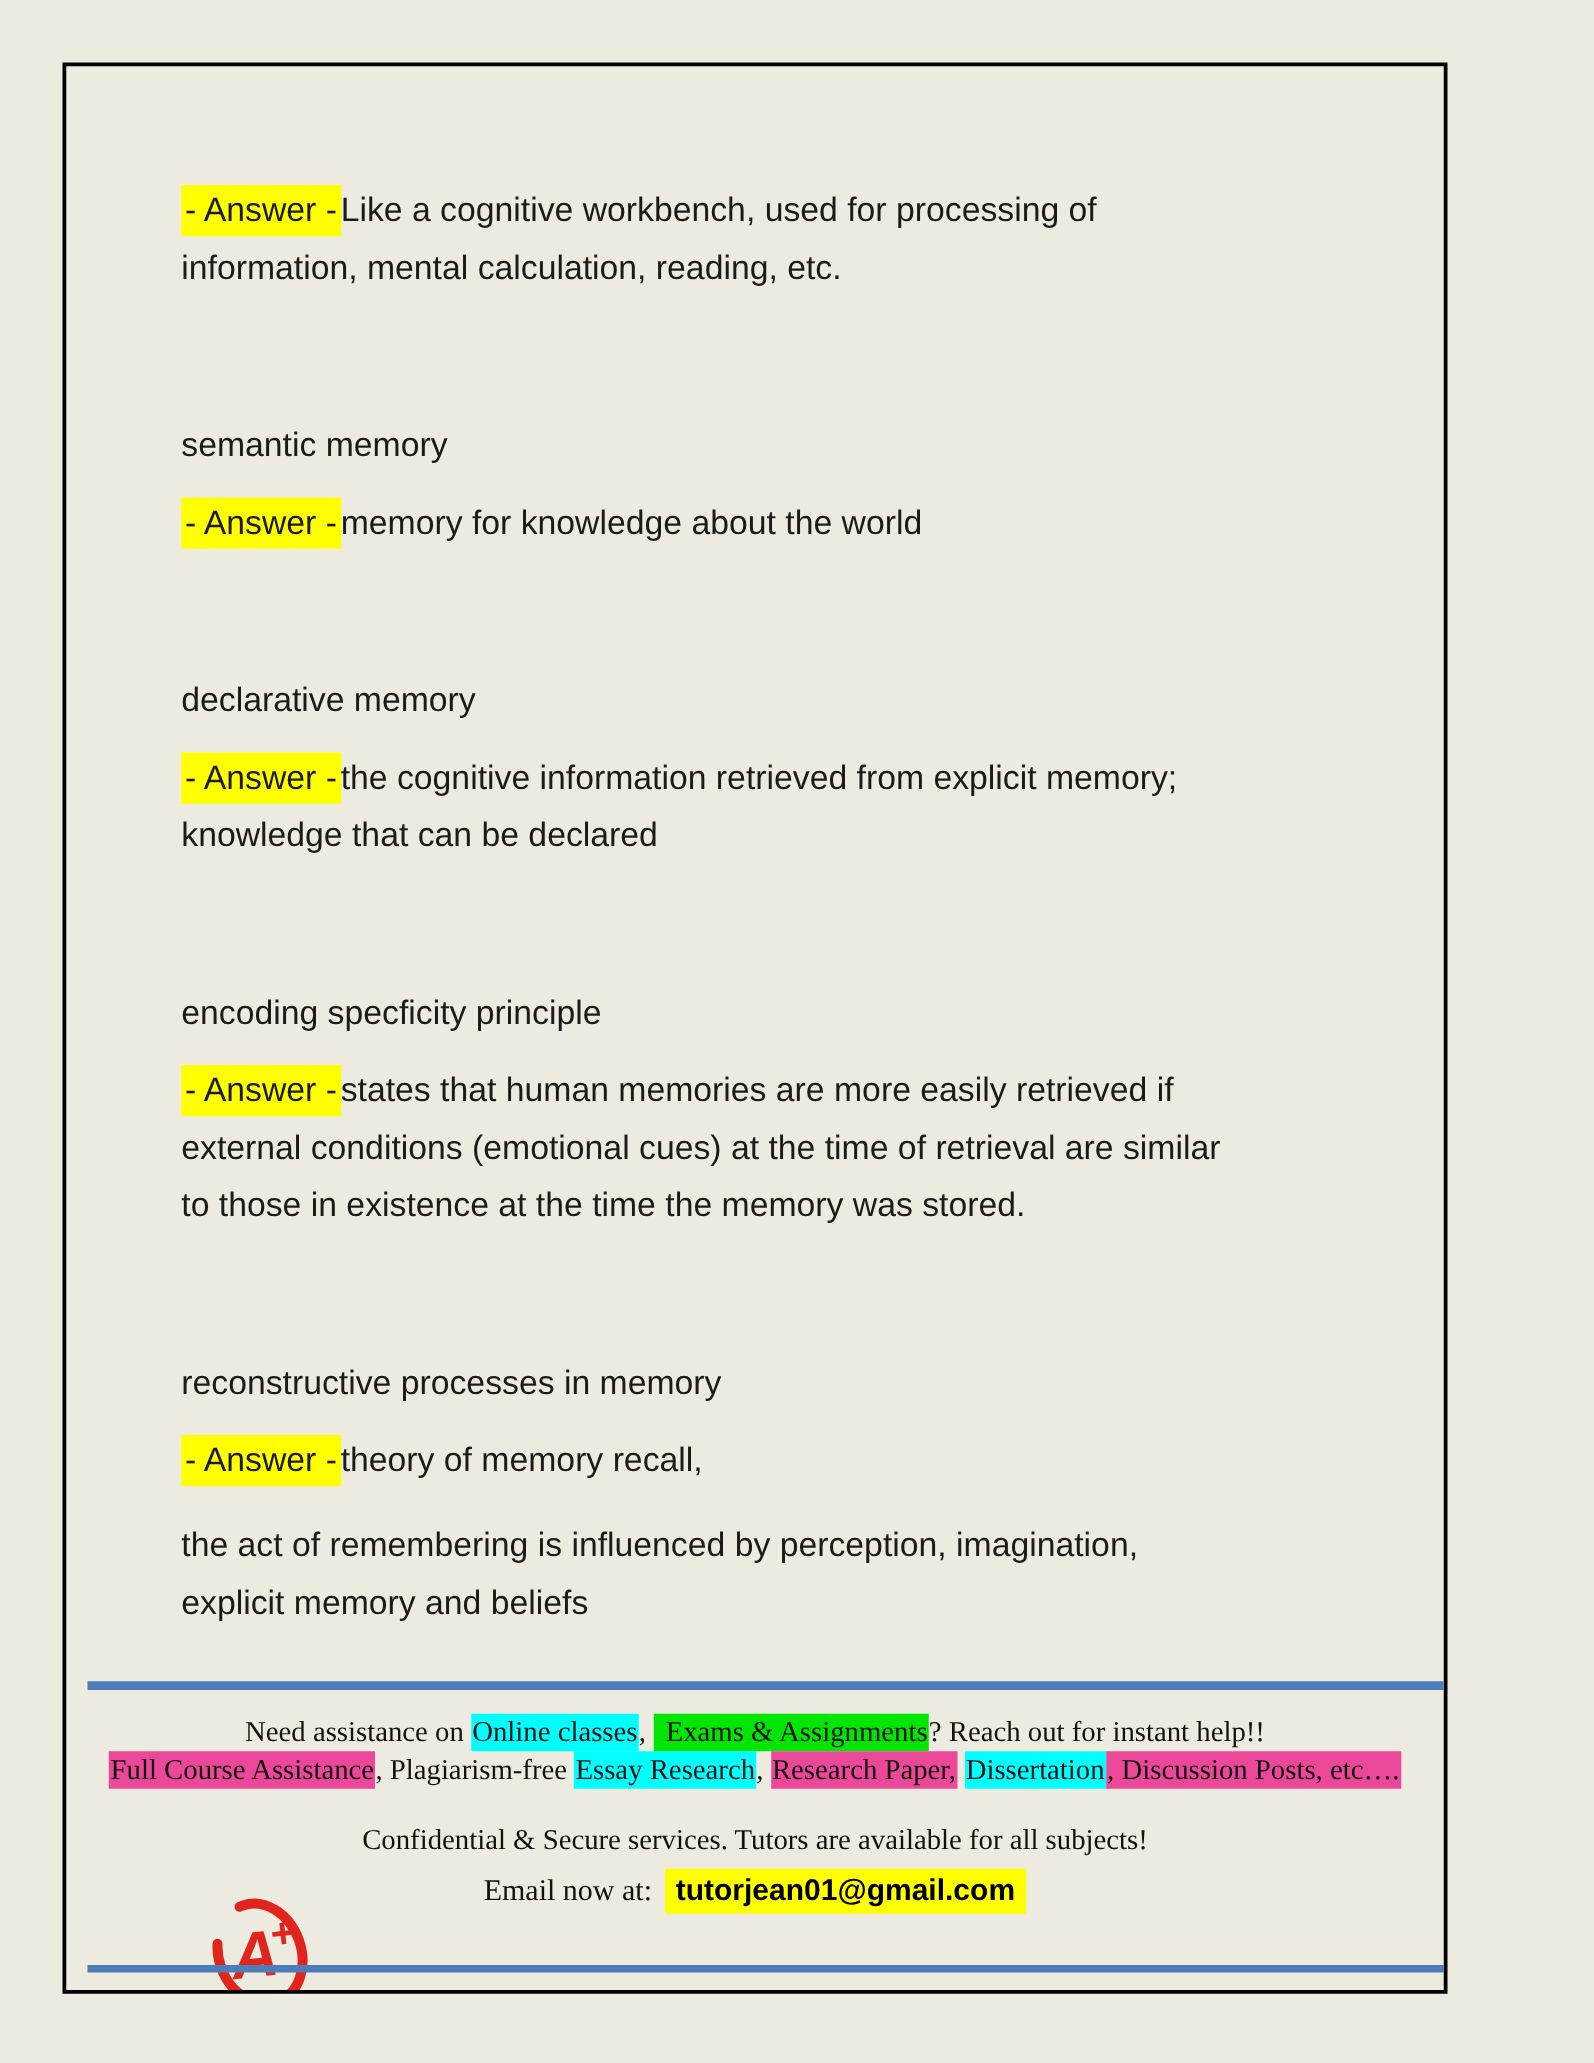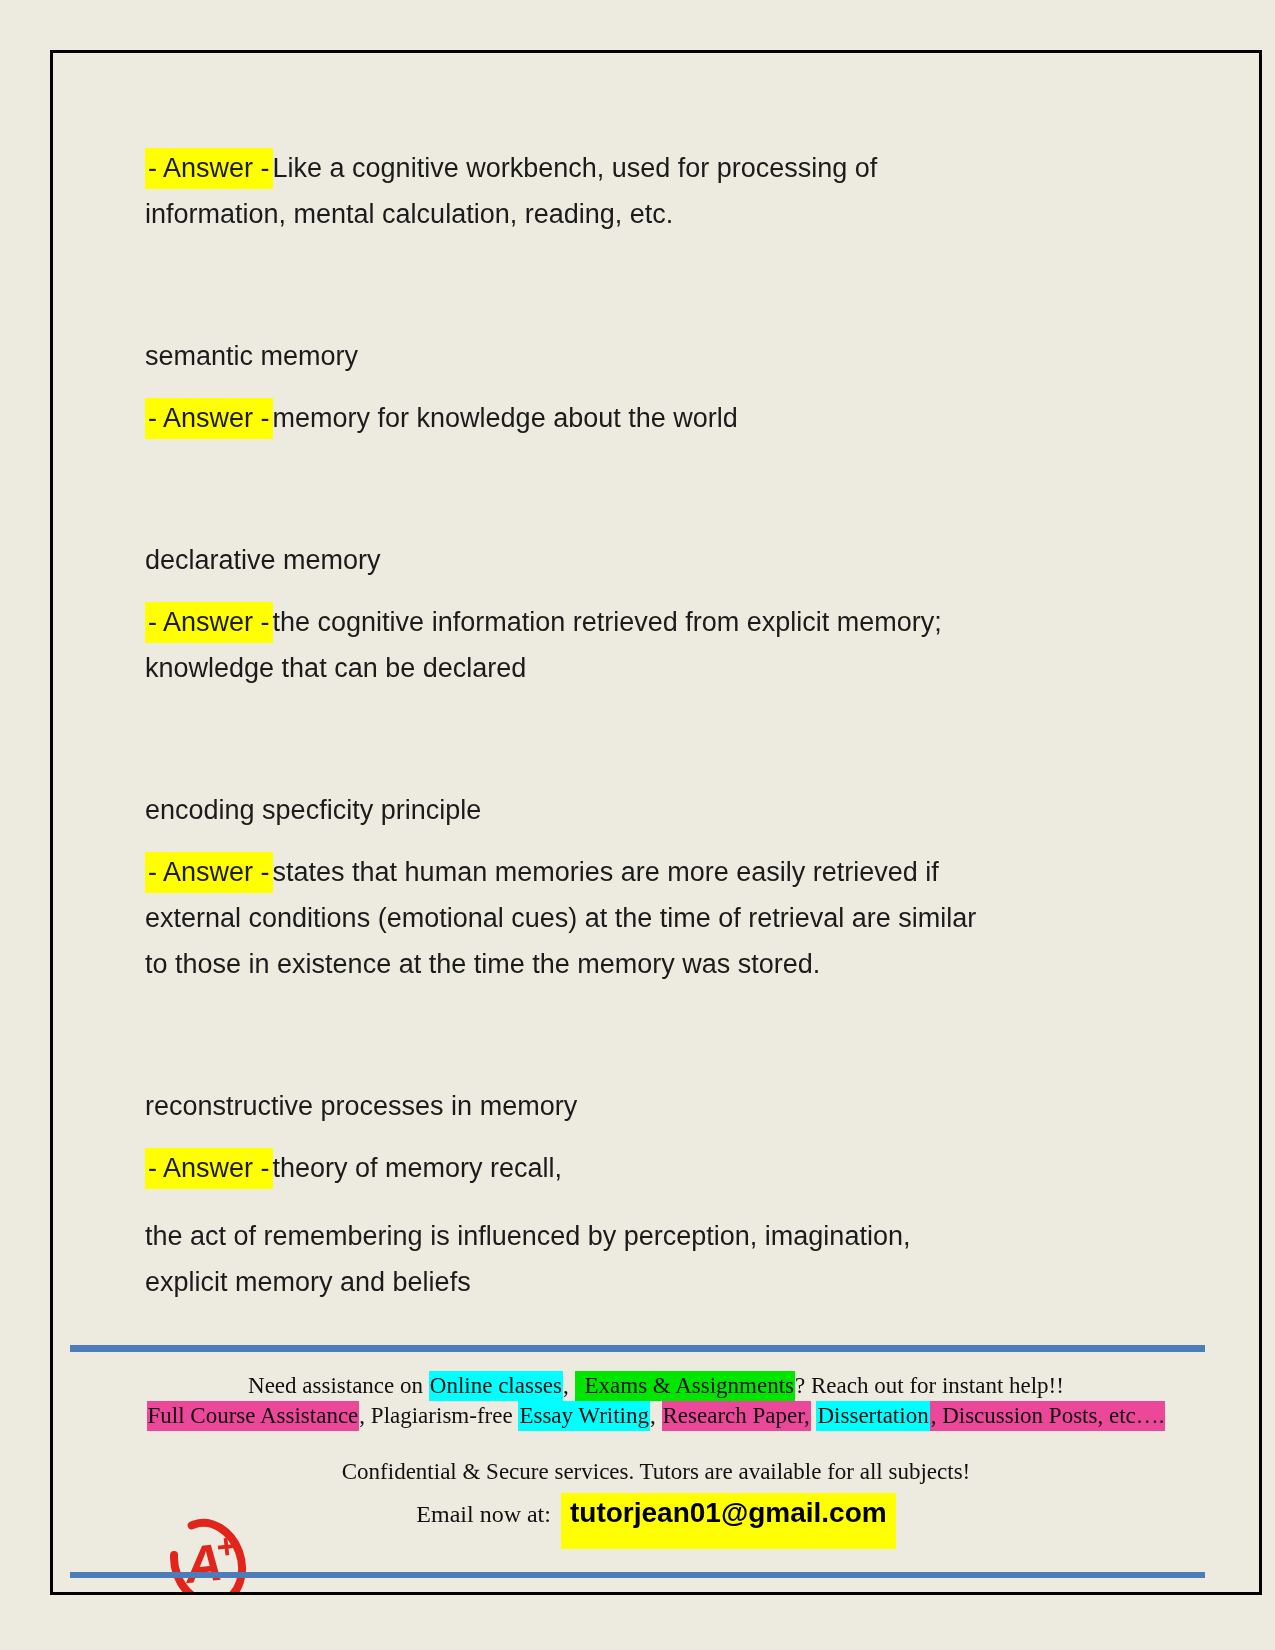--- a/index.html
+++ b/index.html
@@ -6,21 +6,21 @@
   body {
     width: 1275px; height: 1650px;
     background: #edeadf;
     font-family: "Liberation Sans", sans-serif;
     color: #1b1b1b;
     position: relative;
   }
   .frame {
     position: absolute;
     left: 50px; top: 50px;
-    width: 1212px; height: 1545px;
+    width: 1108px; height: 1545px;
     border: 3px solid #000;
     box-sizing: border-box;
     overflow: hidden;
   }
   .content {
     padding: 92px 40px 0 92px;
     font-size: 27px;
   }
   .line {
     line-height: 46px;
@@ -60,22 +60,22 @@
   .promo-hl { padding: 2px 1px 3px 1px; color: inherit; text-align: right; }
   .hl-cyan  { background: #00ffff; }
   .hl-green { background: #00e600; padding-left: 10px; }
   .hl-yel   { background: #ec4899; }
   .confidential-line { margin-top: 26px; }
   .email-line { margin-top: 6px; line-height: 40px; font-size: 24px; }
   .email-mark {
     background: #ffff00;
     font-family: "Liberation Sans", sans-serif;
     font-weight: bold;
-    font-size: 28px;
-    padding: 4px 9px 21px 9px;
+    font-size: 24px;
+    padding: 4px 9px 5px 9px;
     margin-left: 10px;
     color: #000;
   }
   .logo {
     position: absolute;
     left: 112px; top: 152px;
   }
 </style>
 </head>
 <body>
@@ -115,21 +115,21 @@
     </section>
 
   </div>
 
   <div class="divider divider-top"></div>
 
   <div class="footer">
 
     <p class="promo-line promo-line-1"><span>Need assistance on </span><mark class="promo-hl hl-cyan">Online classes</mark><span>, </span><mark class="promo-hl hl-green">Exams &amp; Assignments</mark><span>? Reach out for instant help!!</span></p>
 
-    <p class="promo-line"><mark class="promo-hl hl-yel">Full Course Assistance</mark><span>, Plagiarism-free </span><mark class="promo-hl hl-cyan">Essay Writing</mark><span>, </span><mark class="promo-hl hl-yel">Research Paper,</mark><span> </span><mark class="promo-hl hl-cyan">Dissertation</mark><mark class="promo-hl hl-yel">, Discussion Posts, etc….</mark></p>
+    <p class="promo-line"><mark class="promo-hl hl-yel">Full Course Assistance</mark><span>, Plagiarism-free </span><mark class="promo-hl hl-cyan">Essay Research</mark><span>, </span><mark class="promo-hl hl-yel">Research Paper,</mark><span> </span><mark class="promo-hl hl-cyan">Dissertation</mark><mark class="promo-hl hl-yel">, Discussion Posts, etc….</mark></p>
 
     <p class="promo-line confidential-line">Confidential &amp; Secure services. Tutors are available for all subjects!</p>
 
     <p class="promo-line email-line"><span>Email now at:</span><mark class="email-mark">tutorjean01@gmail.com</mark></p>
 
     <svg class="logo" width="86" height="96" viewBox="0 0 86 96">
       <ellipse cx="43" cy="48" rx="33" ry="41" fill="none" stroke="#e1251c" stroke-width="8" stroke-linecap="round" stroke-dasharray="196 36" stroke-dashoffset="60" transform="rotate(-20 43 48)"></ellipse>
       <text x="20" y="66" font-family="Liberation Sans, sans-serif" font-weight="bold" font-style="italic" font-size="52" fill="#e1251c" transform="rotate(-6 43 48)">A</text>
       <text x="53" y="45" font-family="Liberation Sans, sans-serif" font-weight="bold" font-size="34" fill="#e1251c" transform="rotate(-6 43 48)">+</text>
     </svg>

